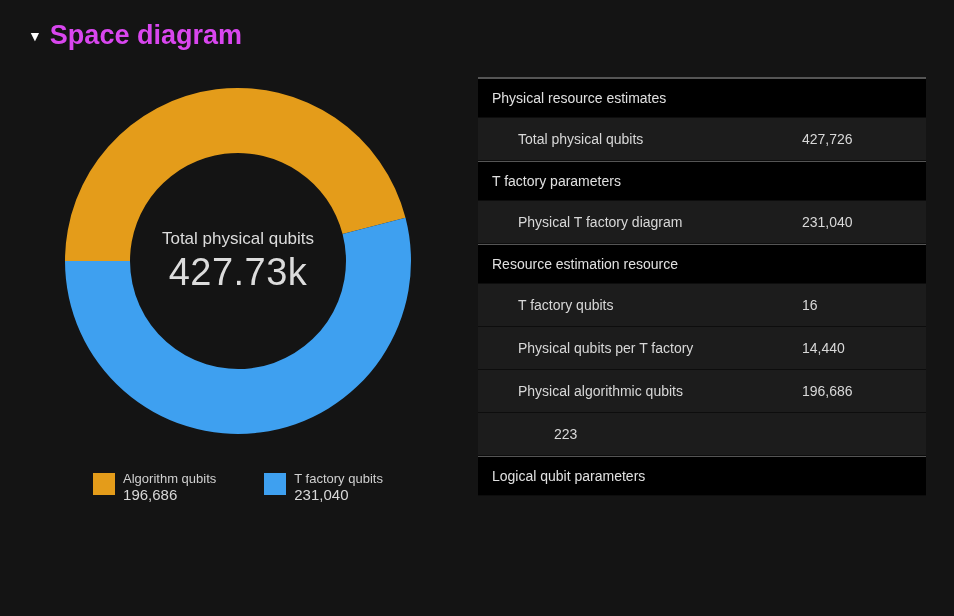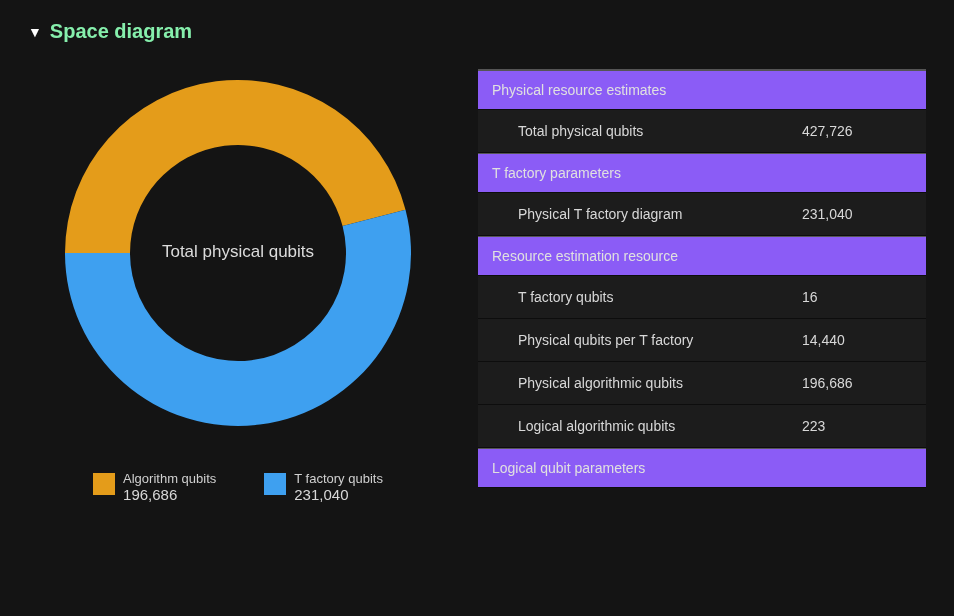--- a/index.html
+++ b/index.html
@@ -23,23 +23,23 @@
     align-items: center;
     gap: 8px;
     margin-bottom: 8px;
   }
   .chev {
     color: #ffffff;
     font-size: 14px;
     line-height: 1;
   }
   .title {
-    color: #86efac;
+    color: #d946ef;
     font-weight: 700;
-    font-size: 20px;
+    font-size: 27px;
   }
   .content {
     display: flex;
     flex-direction: row;
     align-items: flex-start;
     gap: 30px;
     margin-top: 20px;
   }
 
   
@@ -71,21 +71,21 @@
     margin-bottom: 2px;
   }
   .center-value {
     color: #dcdcdc;
     font-size: 38px;
     font-weight: 400;
     letter-spacing: 0.5px;
   }
 
   .legend {
-    margin-top: 28px;
+    margin-top: 20px;
     display: flex;
     flex-direction: row;
     gap: 48px;
     justify-content: center;
   }
   .legend-item {
     display: flex;
     align-items: flex-start;
     gap: 8px;
   }
@@ -97,21 +97,21 @@
   }
   .legend-text .t { font-size: 13px; color: #d0d0d0; }
   .legend-text .v { font-size: 15px; color: #d8d8d8; }
 
   
   .table-col {
     flex: 1;
     padding-top: 6px;
   }
   .sec-hdr {
-    background: #8b5cf6;
+    background: #000000;
     color: #e0e0e0;
     font-size: 14px;
     padding: 11px 14px;
     border-top: 1px solid #555;
     border-bottom: 1px solid #0d0d0d;
   }
   .sec-hdr:first-child { border-top: 1px solid #555; }
   .row {
     display: flex;
     flex-direction: row;
@@ -145,20 +145,21 @@
   <div class="content">
 
     <div class="chart-col">
       <div class="donut-wrap">
         <svg id="donut-svg" width="380" height="380" viewBox="0 0 380 380">
             <path d="M 17 190.00000000000003 A 173 173 0 0 1 357.5218525267555 146.80938845068312 L 294.58011602826355 163.03707487094667 A 108 108 0 0 0 82 190 Z" fill="#e49c1a"></path>
             <path d="M 357.5218525267555 146.80938845068312 A 173 173 0 1 1 17 190.00000000000006 L 82 190.00000000000003 A 108 108 0 1 0 294.58011602826355 163.03707487094667 Z" fill="#3ea0f0"></path>
           </svg>
         <div class="donut-center">
           <div class="center-label">Total physical qubits</div>
+          <div class="center-value">427.73k</div>
         </div>
       </div>
 
       <div class="legend" id="legend">
           <div class="legend-item">
             <div class="swatch" style="background: rgb(228, 156, 26);"></div>
             <div class="legend-text">
               <div class="t">Algorithm qubits</div>
               <div class="v">196,686</div>
             </div>
@@ -192,21 +193,20 @@
           </div>
           <div class="row">
             <div class="k">Physical qubits per T factory</div>
             <div class="v">14,440</div>
           </div>
           <div class="row">
             <div class="k">Physical algorithmic qubits</div>
             <div class="v">196,686</div>
           </div>
           <div class="row">
-            <div class="k">Logical algorithmic qubits</div>
             <div class="v">223</div>
           </div>
           <div class="sec-hdr">Logical qubit parameters</div>
         </div>
     </div>
 
   </div>
 </div>
 
 </body></html>

